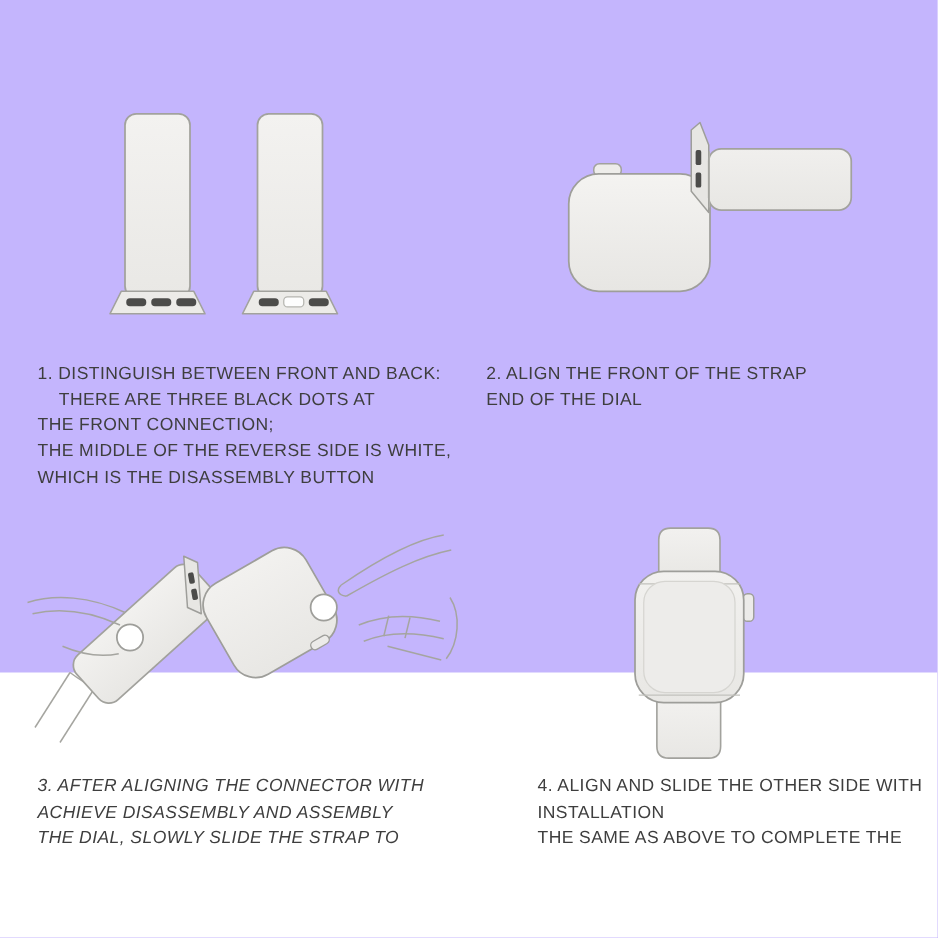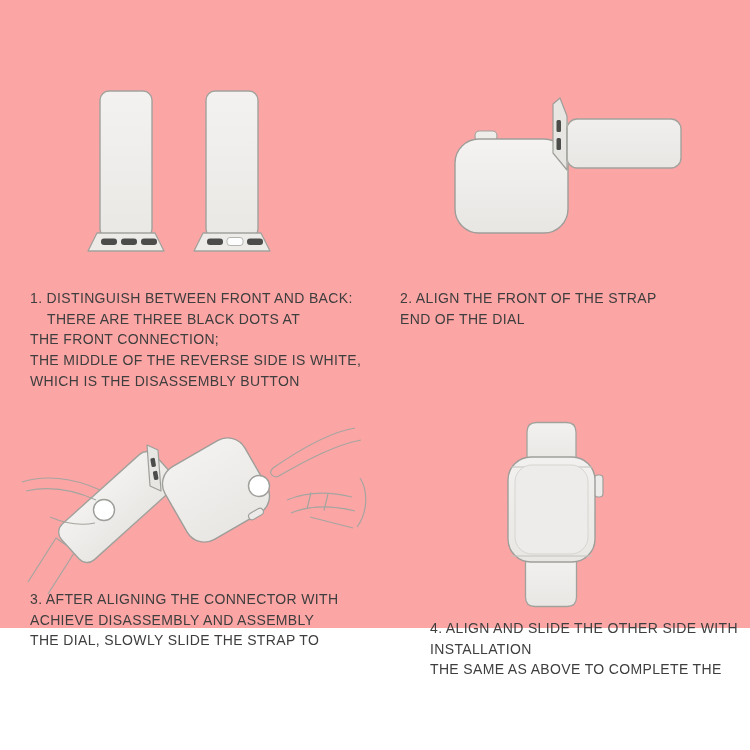--- a/index.html
+++ b/index.html
@@ -3,21 +3,21 @@
 <meta charset="utf-8">
 <style>
   html,body{margin:0;padding:0;}
   body{
     width:750px;height:750px;
     background:#ffffff;
     font-family:"Liberation Sans", sans-serif;
     position:relative;
     overflow:hidden;
   }
-  .canvas{position:absolute;left:0;top:0;width:750px;height:628px;background:#fca5a5;}
+  .canvas{position:absolute;left:0;top:0;width:750px;height:538px;background:#c4b5fd;}
   .figure{position:absolute;}
   .step-text{
     position:absolute;
     color:#3e3e3e;
     font-size:14px;
     line-height:20.7px;
     letter-spacing:0.35px;
     white-space:nowrap;
   }
   .step-text span{display:block;}
@@ -159,26 +159,26 @@
   </div>
 
   <div class="step-text" style="left:30px;top:288px;">
     <span>1. DISTINGUISH BETWEEN FRONT AND BACK:</span>
     <span class="indent">THERE ARE THREE BLACK DOTS AT</span>
     <span>THE FRONT CONNECTION;</span>
     <span>THE MIDDLE OF THE REVERSE SIDE IS WHITE,</span>
     <span>WHICH IS THE DISASSEMBLY BUTTON</span>
   </div>
 
-  <div class="step-text" style="left:400px;top:288px;">
+  <div class="step-text" style="left:389px;top:288px;">
     <span>2. ALIGN THE FRONT OF THE STRAP</span>
     <span>END OF THE DIAL</span>
   </div>
 
-  <div class="step-text" style="left:30px;top:589px;">
+  <div class="step-text" style="left:30px;top:618px;font-style:italic;">
     <span>3. AFTER ALIGNING THE CONNECTOR WITH</span>
     <span>ACHIEVE DISASSEMBLY AND ASSEMBLY</span>
     <span>THE DIAL, SLOWLY SLIDE THE STRAP TO</span>
   </div>
 
   <div class="step-text" style="left:430px;top:618px;">
     <span>4. ALIGN AND SLIDE THE OTHER SIDE WITH</span>
     <span>INSTALLATION</span>
     <span>THE SAME AS ABOVE TO COMPLETE THE</span>
   </div>

